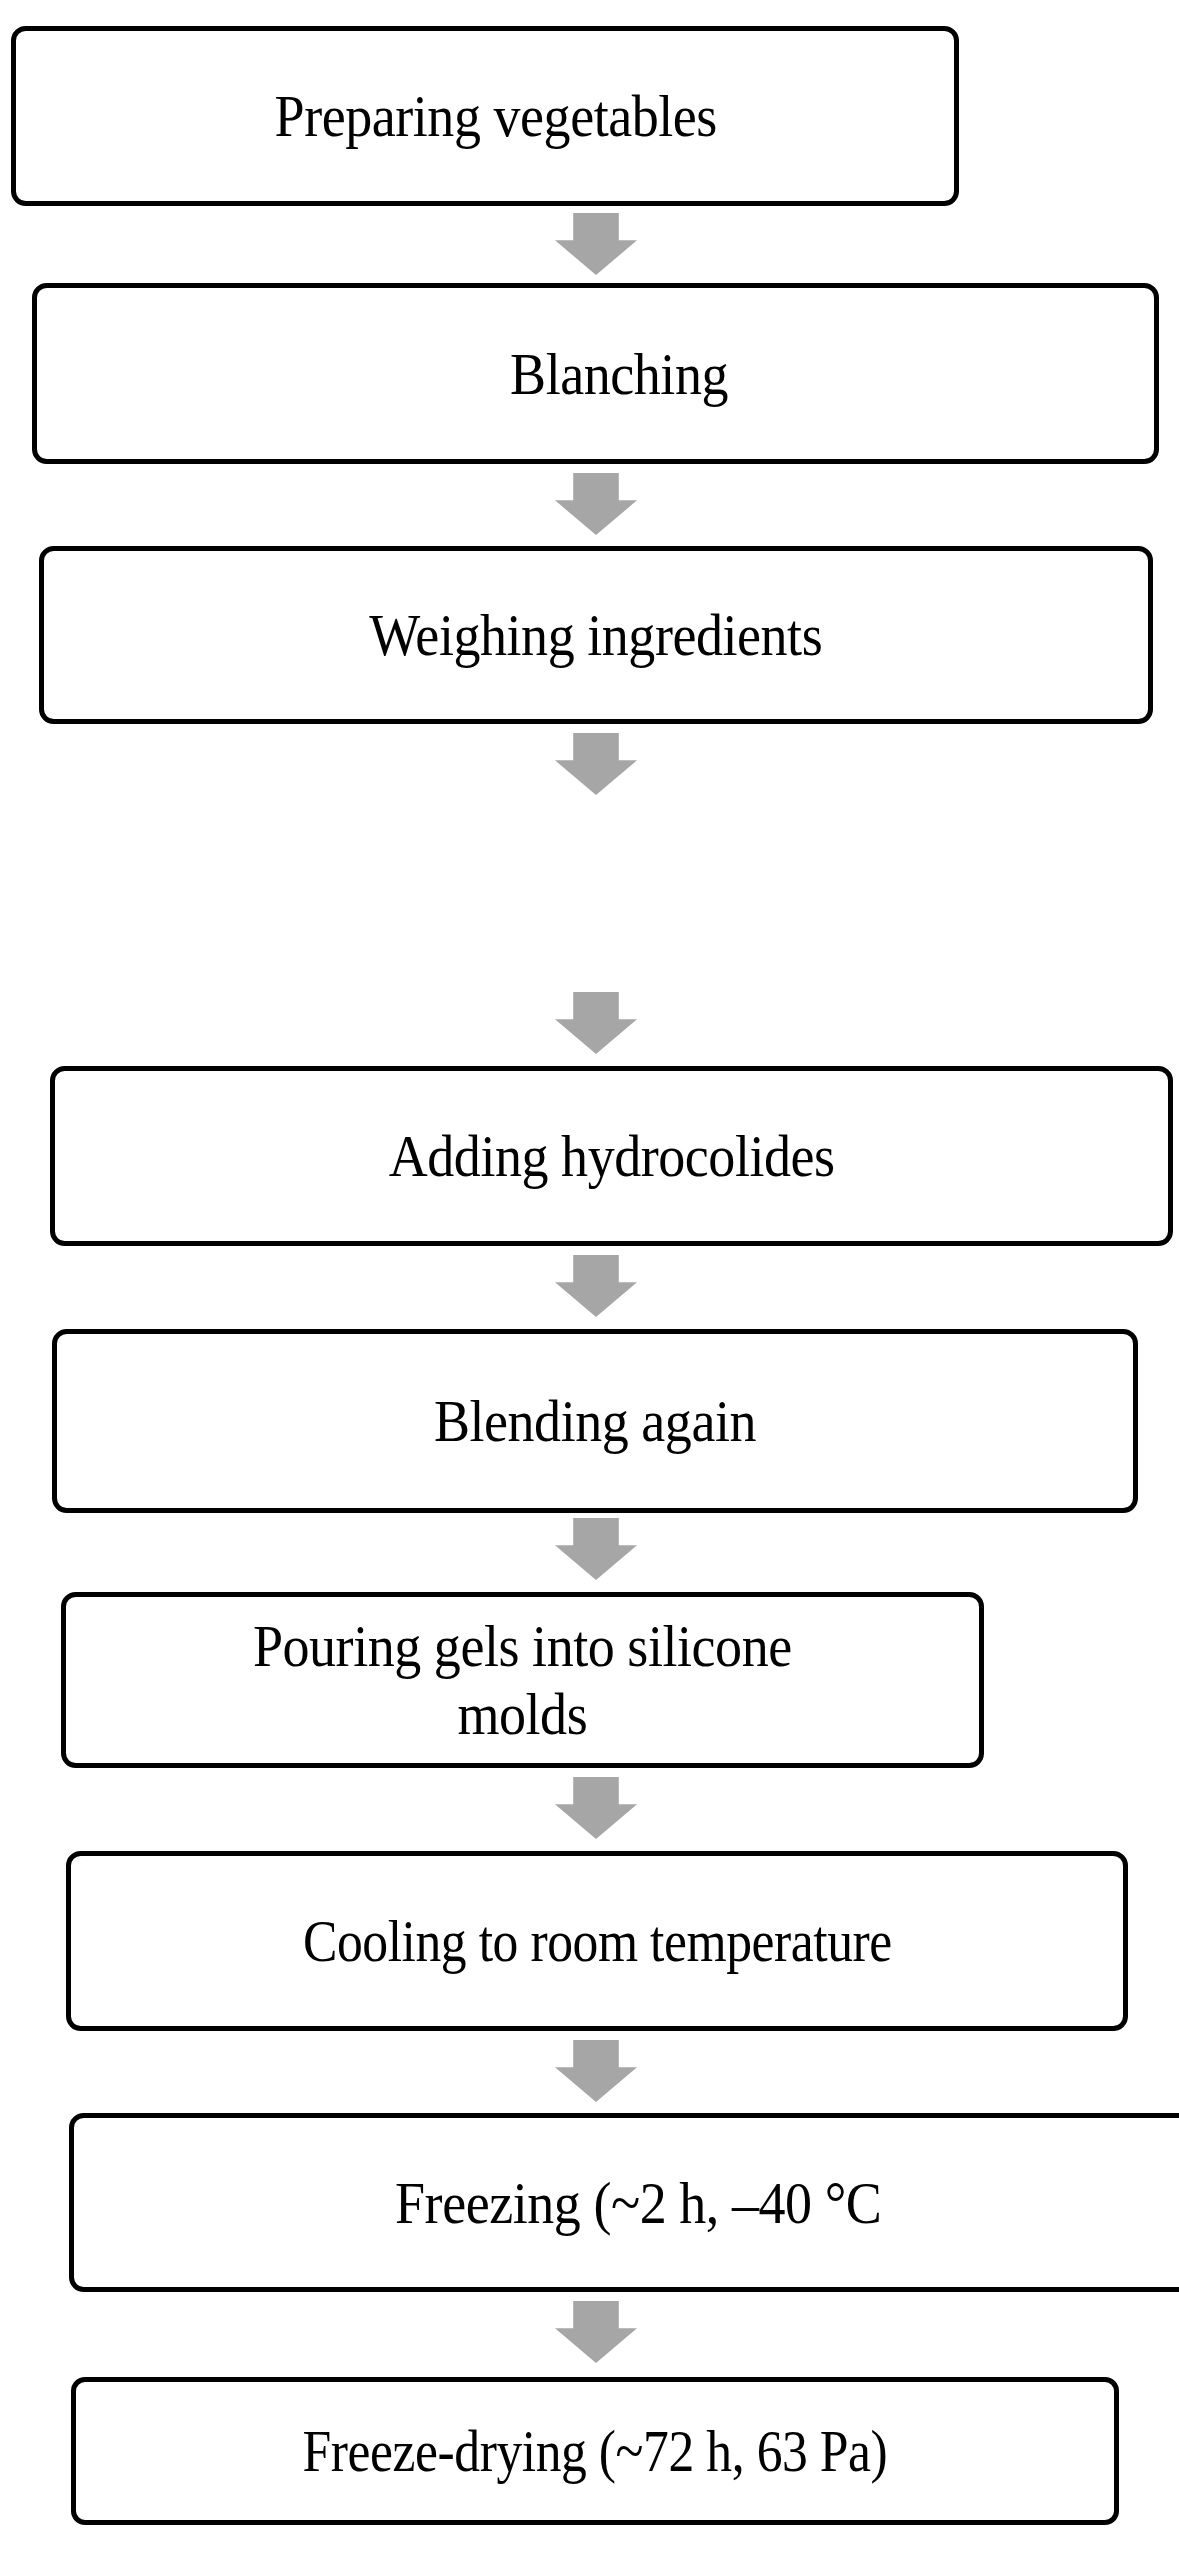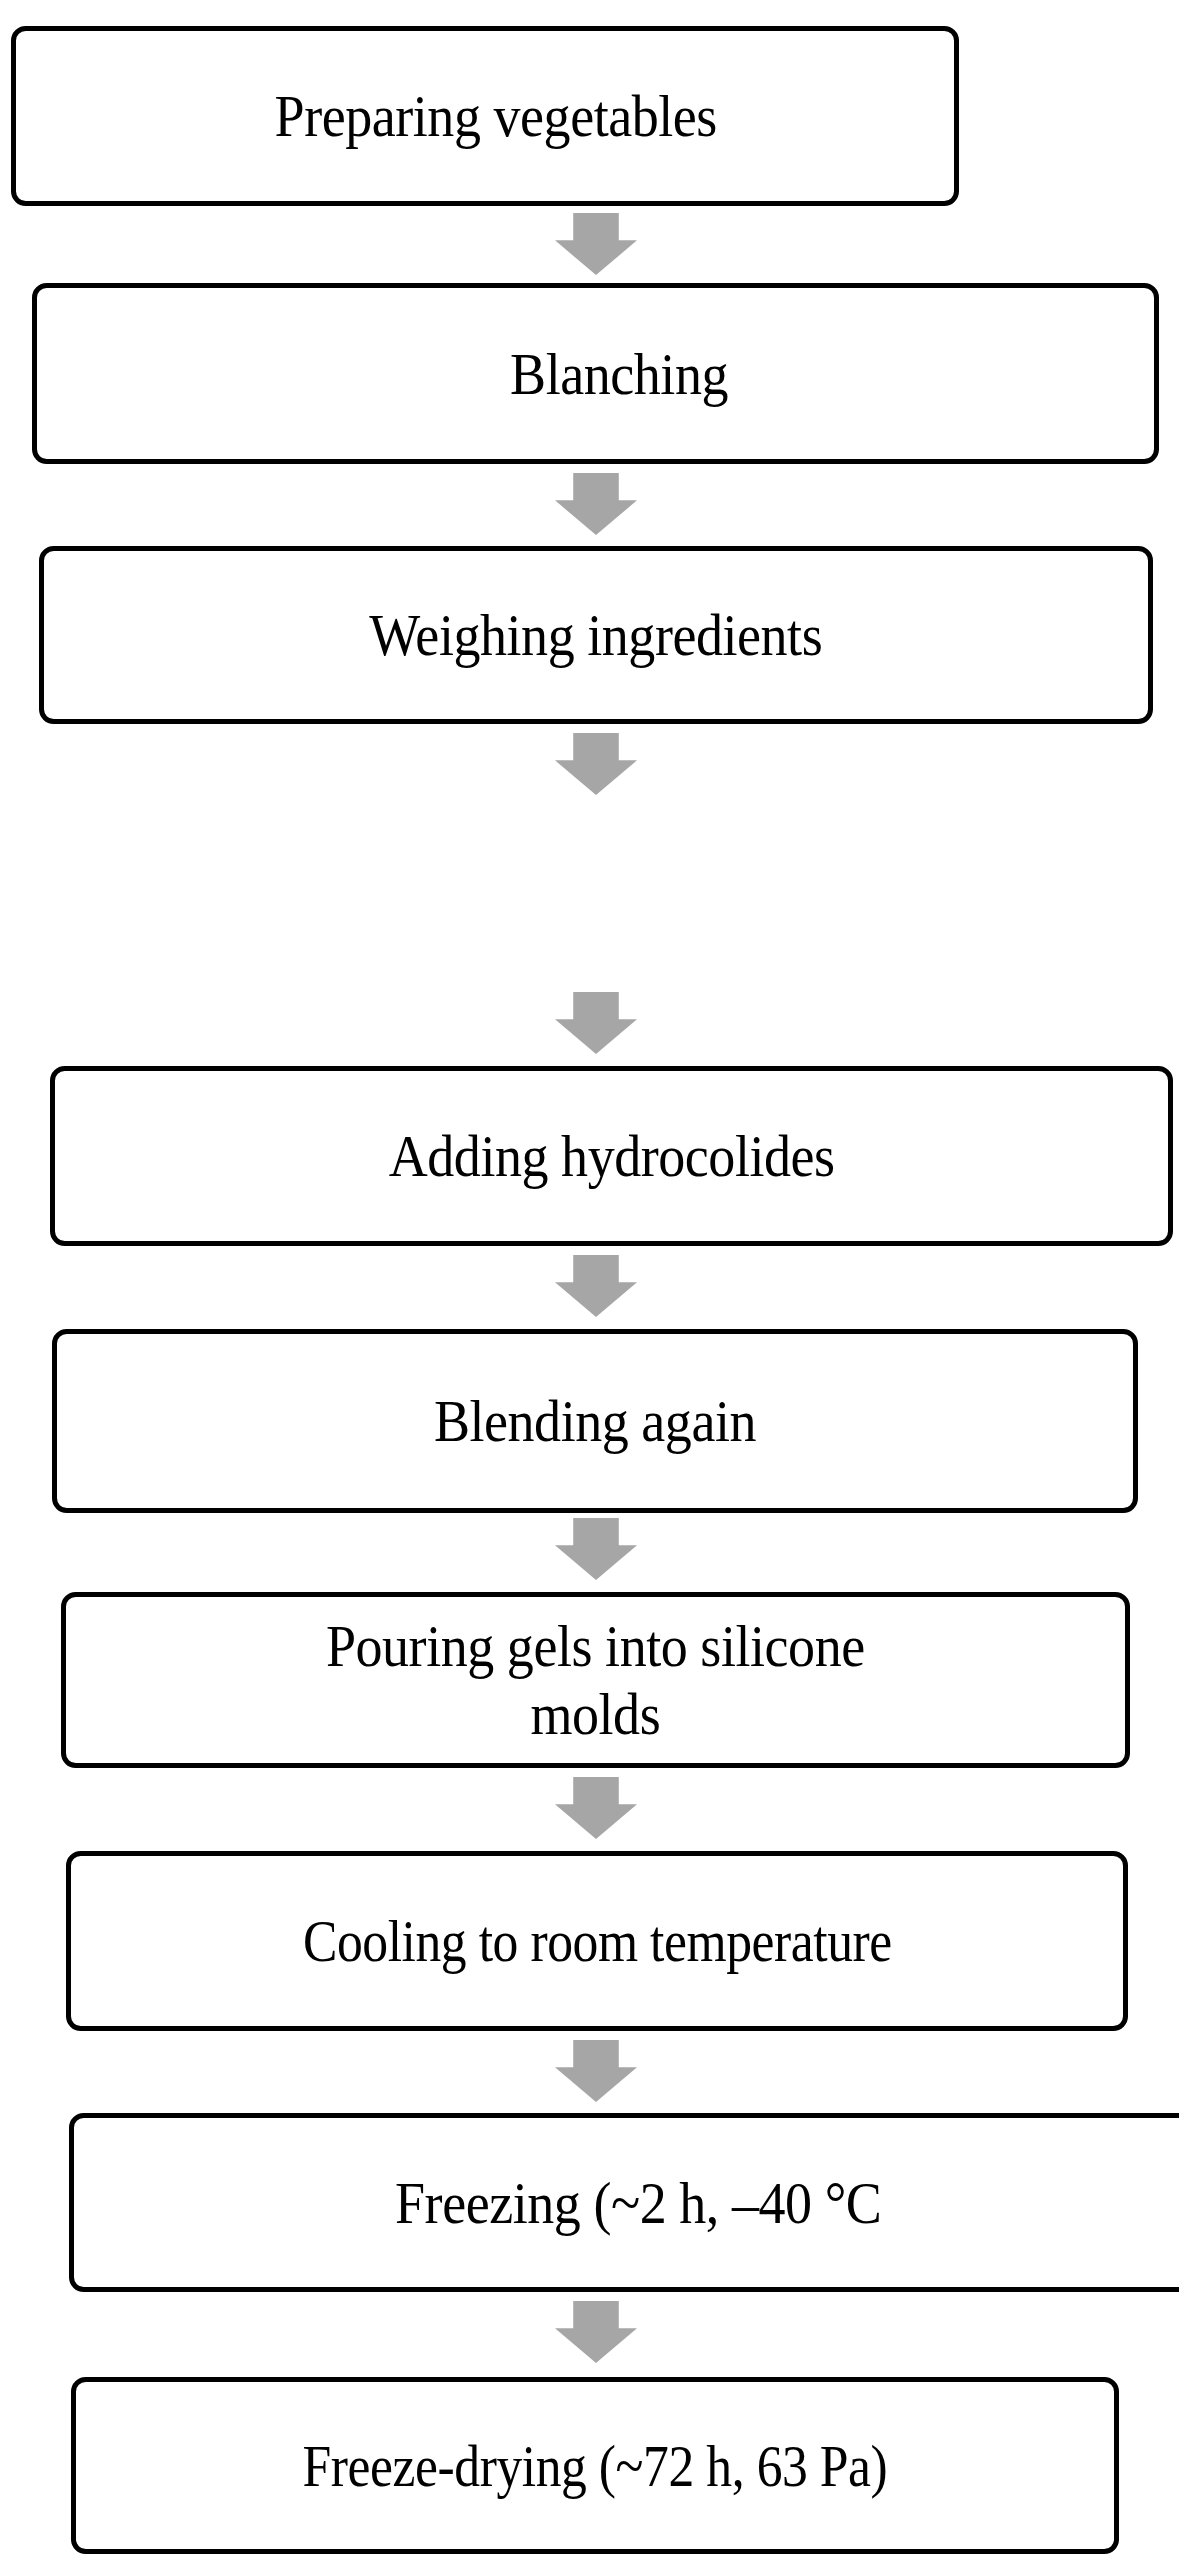--- a/index.html
+++ b/index.html
@@ -107,21 +107,21 @@
   <div class="step" style="left:52px; top:1329px; width:1086px; height:184px;">
     <span class="step-label">Blending again</span>
   </div>
 
   <div class="arrow" style="left:555px; top:1518px;">
     <svg viewBox="0 0 90 68">
         <polygon points="20,0 70,0 70,30 90,30 45,68 0,30 20,30" fill="#a6a6a6"></polygon>
       </svg>
   </div>
 
-  <div class="step" style="left:61px; top:1592px; width:1069px; height:176px;">
+  <div class="step" style="left:61px; top:1592px; width:923px; height:176px;">
     <span class="step-label" style="line-height:68px;">Pouring gels into silicone
 molds</span>
   </div>
 
   <div class="arrow" style="left:555px; top:1777px;">
     <svg viewBox="0 0 90 68">
         <polygon points="20,0 70,0 70,30 90,30 45,68 0,30 20,30" fill="#a6a6a6"></polygon>
       </svg>
   </div>
 
@@ -138,18 +138,18 @@
   <div class="step" style="left:69px; top:2113px; width:1138px; height:179px;">
     <span class="step-label">Freezing (~2 h, –40 °C</span>
   </div>
 
   <div class="arrow" style="left:555px; top:2301px;">
     <svg viewBox="0 0 90 68">
         <polygon points="20,0 70,0 70,30 90,30 45,68 0,30 20,30" fill="#a6a6a6"></polygon>
       </svg>
   </div>
 
-  <div class="step" style="left:71px; top:2377px; width:1048px; height:177px;">
+  <div class="step" style="left:71px; top:2377px; width:1048px; height:148px;border-radius:14px;">
     <span class="step-label" style="transform:scaleX(0.86);">Freeze-drying (~72 h, 63 Pa)</span>
   </div>
 
 </div>
 
 
 </body></html>

